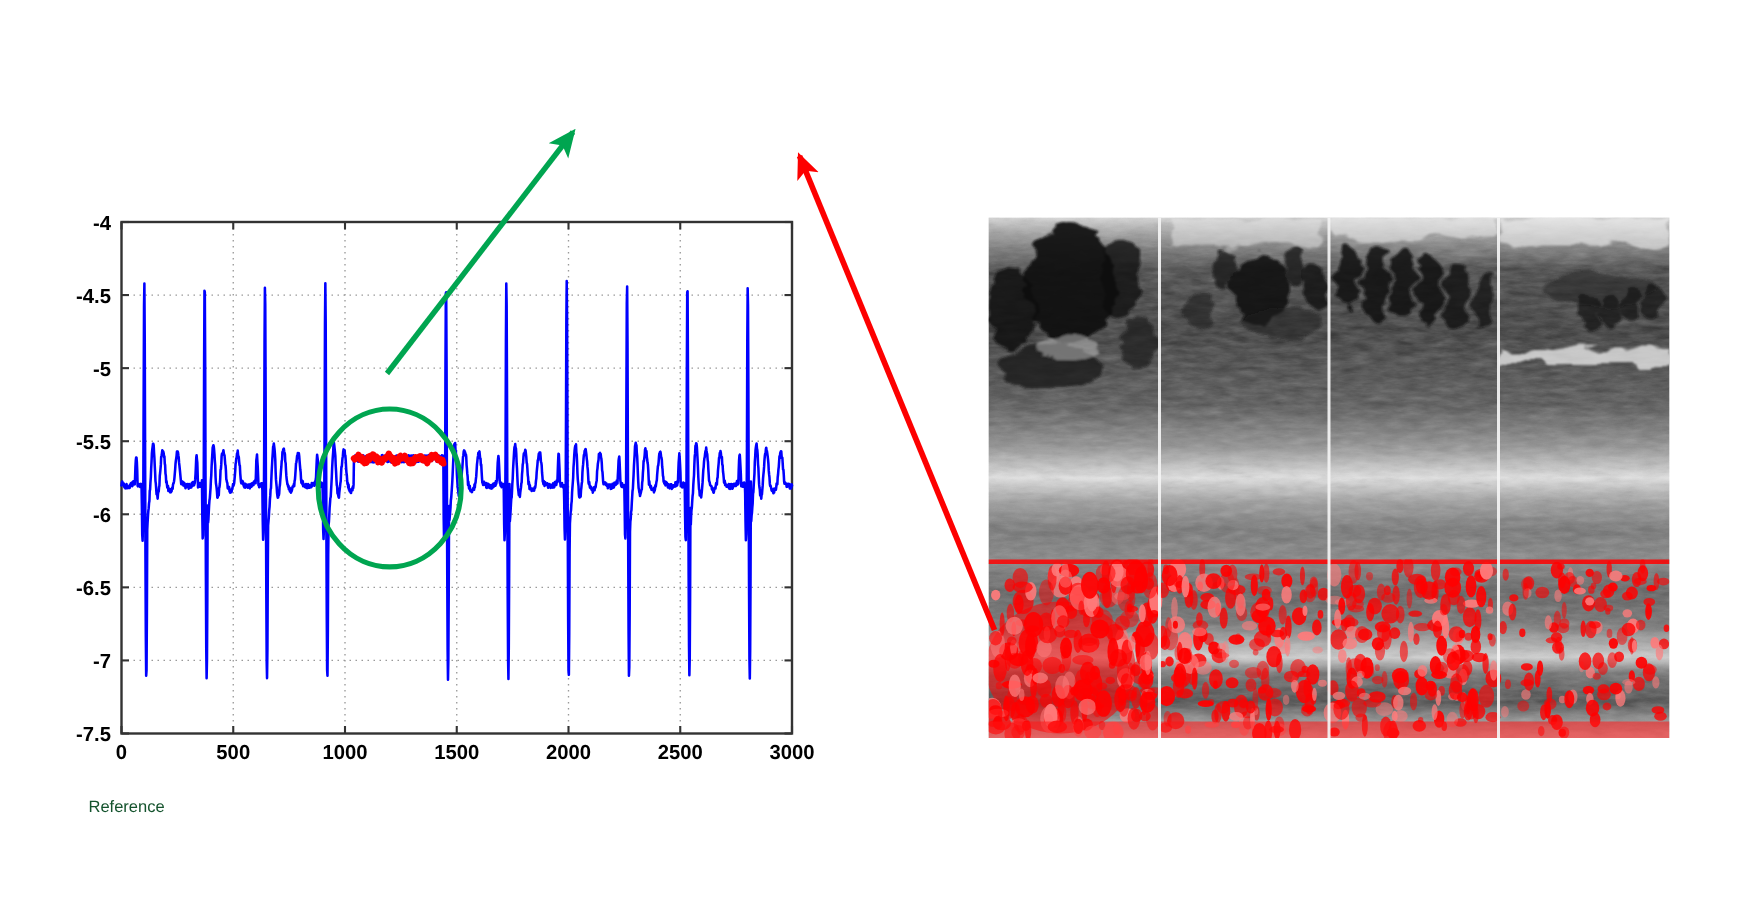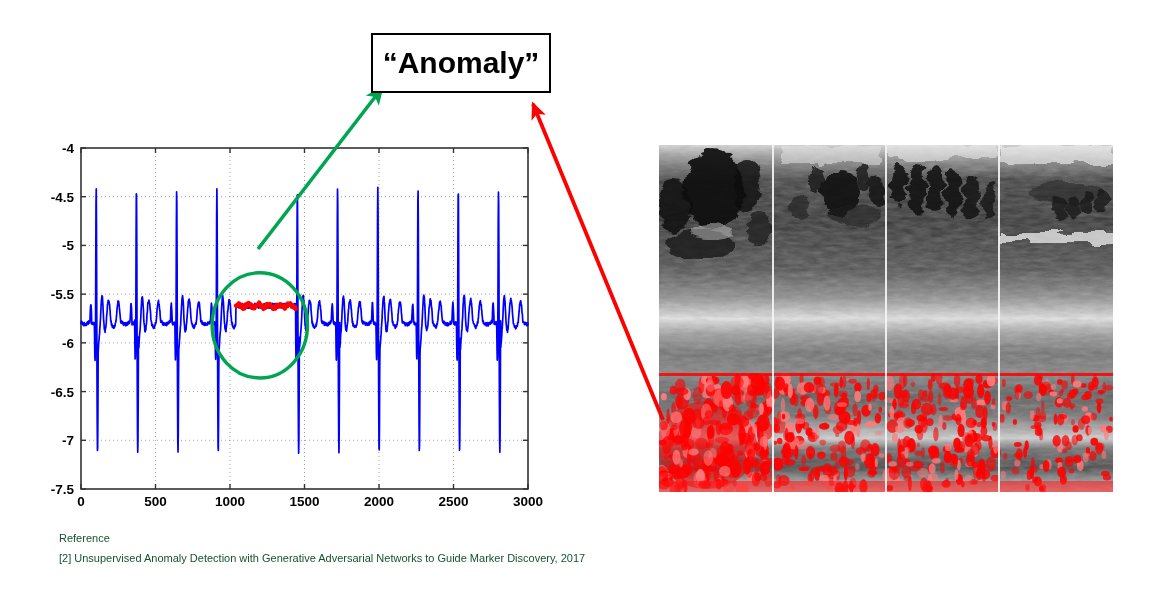--- a/index.html
+++ b/index.html
@@ -971,35 +971,31 @@
 
         <g>
           <rect x="113" y="0" width="2" height="347" fill="#f4f4f4" opacity="0.92"></rect>
           <rect x="226" y="0" width="2" height="347" fill="#f4f4f4" opacity="0.92"></rect>
           <rect x="339" y="0" width="2" height="347" fill="#f4f4f4" opacity="0.92"></rect>
         </g>
       </g>
     </svg>
   </div>
 
-  <div id="anomaly-box">
-    <span class="lbl">“Anomaly”</span>
-  </div>
 
   <svg id="arrows" viewBox="0 0 1162 614">
     <defs>
       <marker id="gArrow" viewBox="0 0 10 10" refX="8.5" refY="5" markerWidth="5.2" markerHeight="5.2" orient="auto-start-reverse">
         <path d="M 0 0.6 L 10 5 L 0 9.4 L 2.4 5 Z" fill="#00a550"></path>
       </marker>
       <marker id="rArrow" viewBox="0 0 10 10" refX="8.5" refY="5" markerWidth="4.6" markerHeight="4.6" orient="auto-start-reverse">
         <path d="M 0 0.6 L 10 5 L 0 9.4 L 2.4 5 Z" fill="#fd0000"></path>
       </marker>
     </defs>
     <line x1="258" y1="249" x2="382" y2="88" stroke="#00a550" stroke-width="3.6" marker-end="url(#gArrow)"></line>
     <line x1="663" y1="420" x2="533" y2="104" stroke="#fd0000" stroke-width="3.8" marker-end="url(#rArrow)"></line>
   </svg>
 
   <div id="reference">
     <div>Reference</div>
-    <div>[2] Unsupervised Anomaly Detection with Generative Adversarial Networks to Guide Marker Discovery, 2017</div>
   </div>
 
 </div>
 
 </body></html>

